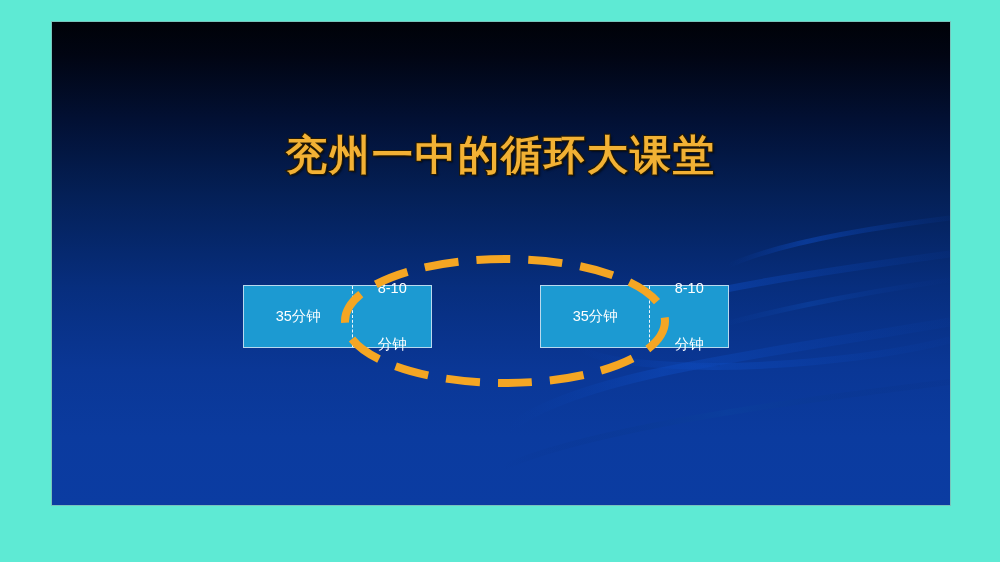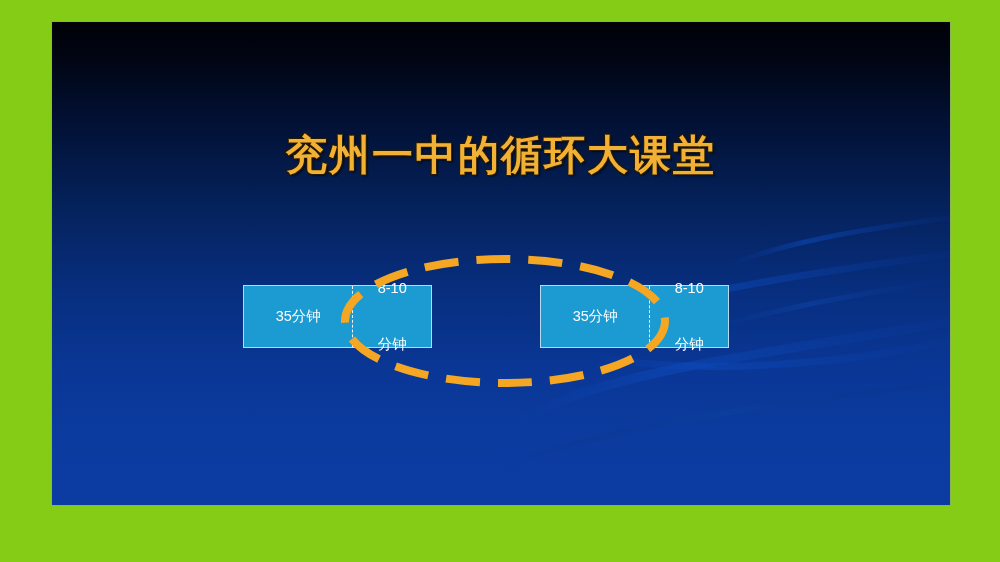--- a/index.html
+++ b/index.html
@@ -14,21 +14,21 @@
     overflow: hidden;
     font-family: "Liberation Sans", "DejaVu Sans", sans-serif;
     position: relative;
   }
 
   #canvas {
     position: absolute;
     left: 0; top: 0;
     width: 1000px;
     height: 562px;
-    background: #84cc16;
+    background: #5eead4;
   }
 
   
   #slide {
     position: absolute;
     left: 52px;
     top: 22px;
     width: 898px;
     height: 483px;
     overflow: hidden;

